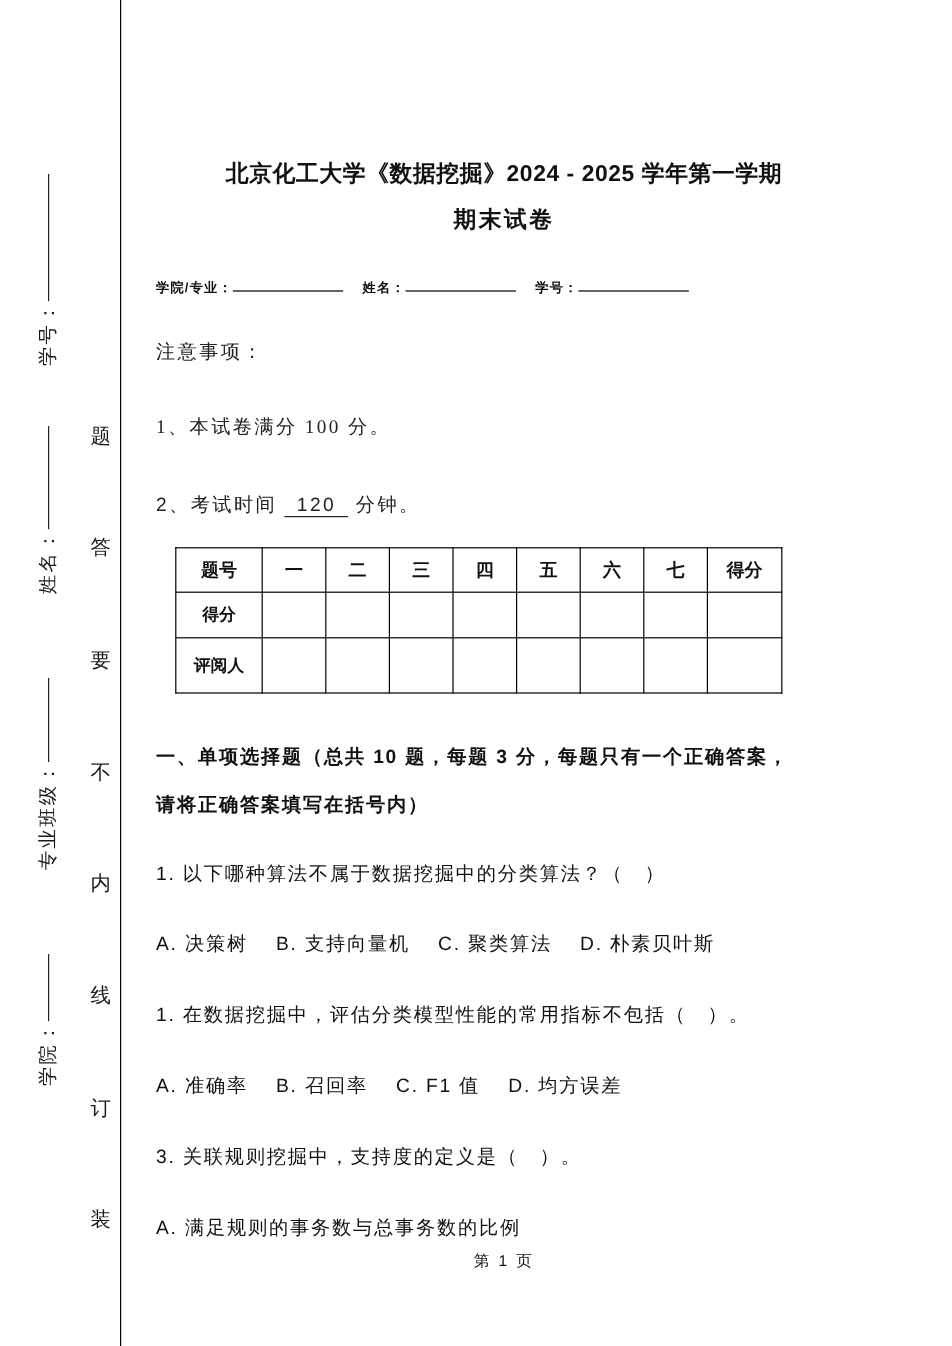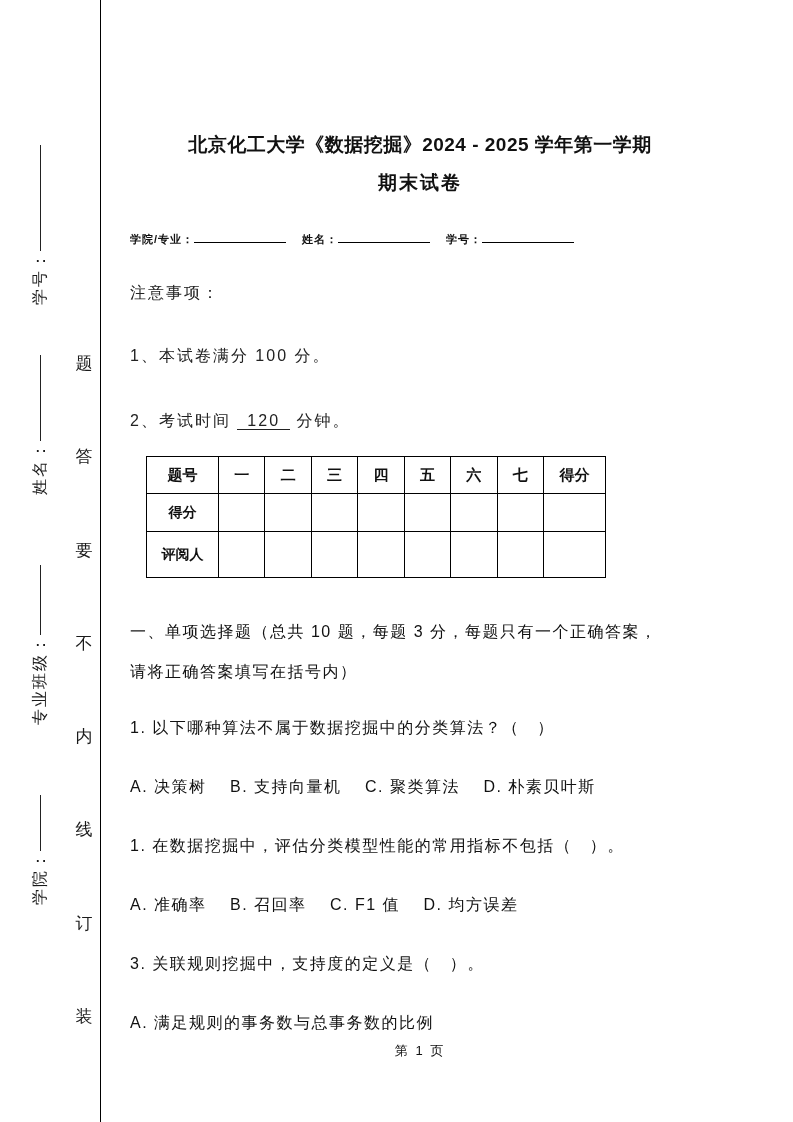--- a/index.html
+++ b/index.html
@@ -96,54 +96,54 @@
     margin-top: 36px;
     font-size: 16px;
     letter-spacing: 2px;
     color:#222;
   }
   .notice-item {
     font-size: 16px;
     letter-spacing: 2px;
     color:#222;
   }
-  .ni1 { margin-top: 42px; }
+  .ni1 { margin-top: 42px; font-family: Liberation Serif, serif; }
   .ni2 { margin-top: 44px; }
   .u-inline {
     border-bottom: 1.4px solid #222;
     padding: 0 10px;
   }
 
   
   table.score {
     margin-top: 24px;
     margin-left: 16px;
     border-collapse: collapse;
     table-layout: fixed;
-    width: 460px;
+    width: 506px;
   }
   table.score th, table.score td {
     border: 1.6px solid #000;
     text-align: center;
     vertical-align: middle;
     font-size: 15px;
     padding: 0;
   }
   table.score col.c-first { width: 72px; }
   table.score col.c-last  { width: 62px; }
   tr.hdr   { height: 37px; }
   tr.row-score { height: 38px; }
   tr.row-grader { height: 46px; padding-left: 15px; }
   tr.row-score th, tr.row-grader th { font-size: 14px; }
 
   
   .section-heading {
     margin-top: 34px;
     font-size: 16px;
-    font-weight: normal;
+    font-weight: bold;
     letter-spacing: 1.5px;
     line-height: 40px;
   }
   .question-text {
     font-size: 16px;
     letter-spacing: 1.5px;
   }
   .q1t { margin-top: 26px; }
   .qt  { margin-top: 38px; }
   .question-options {

